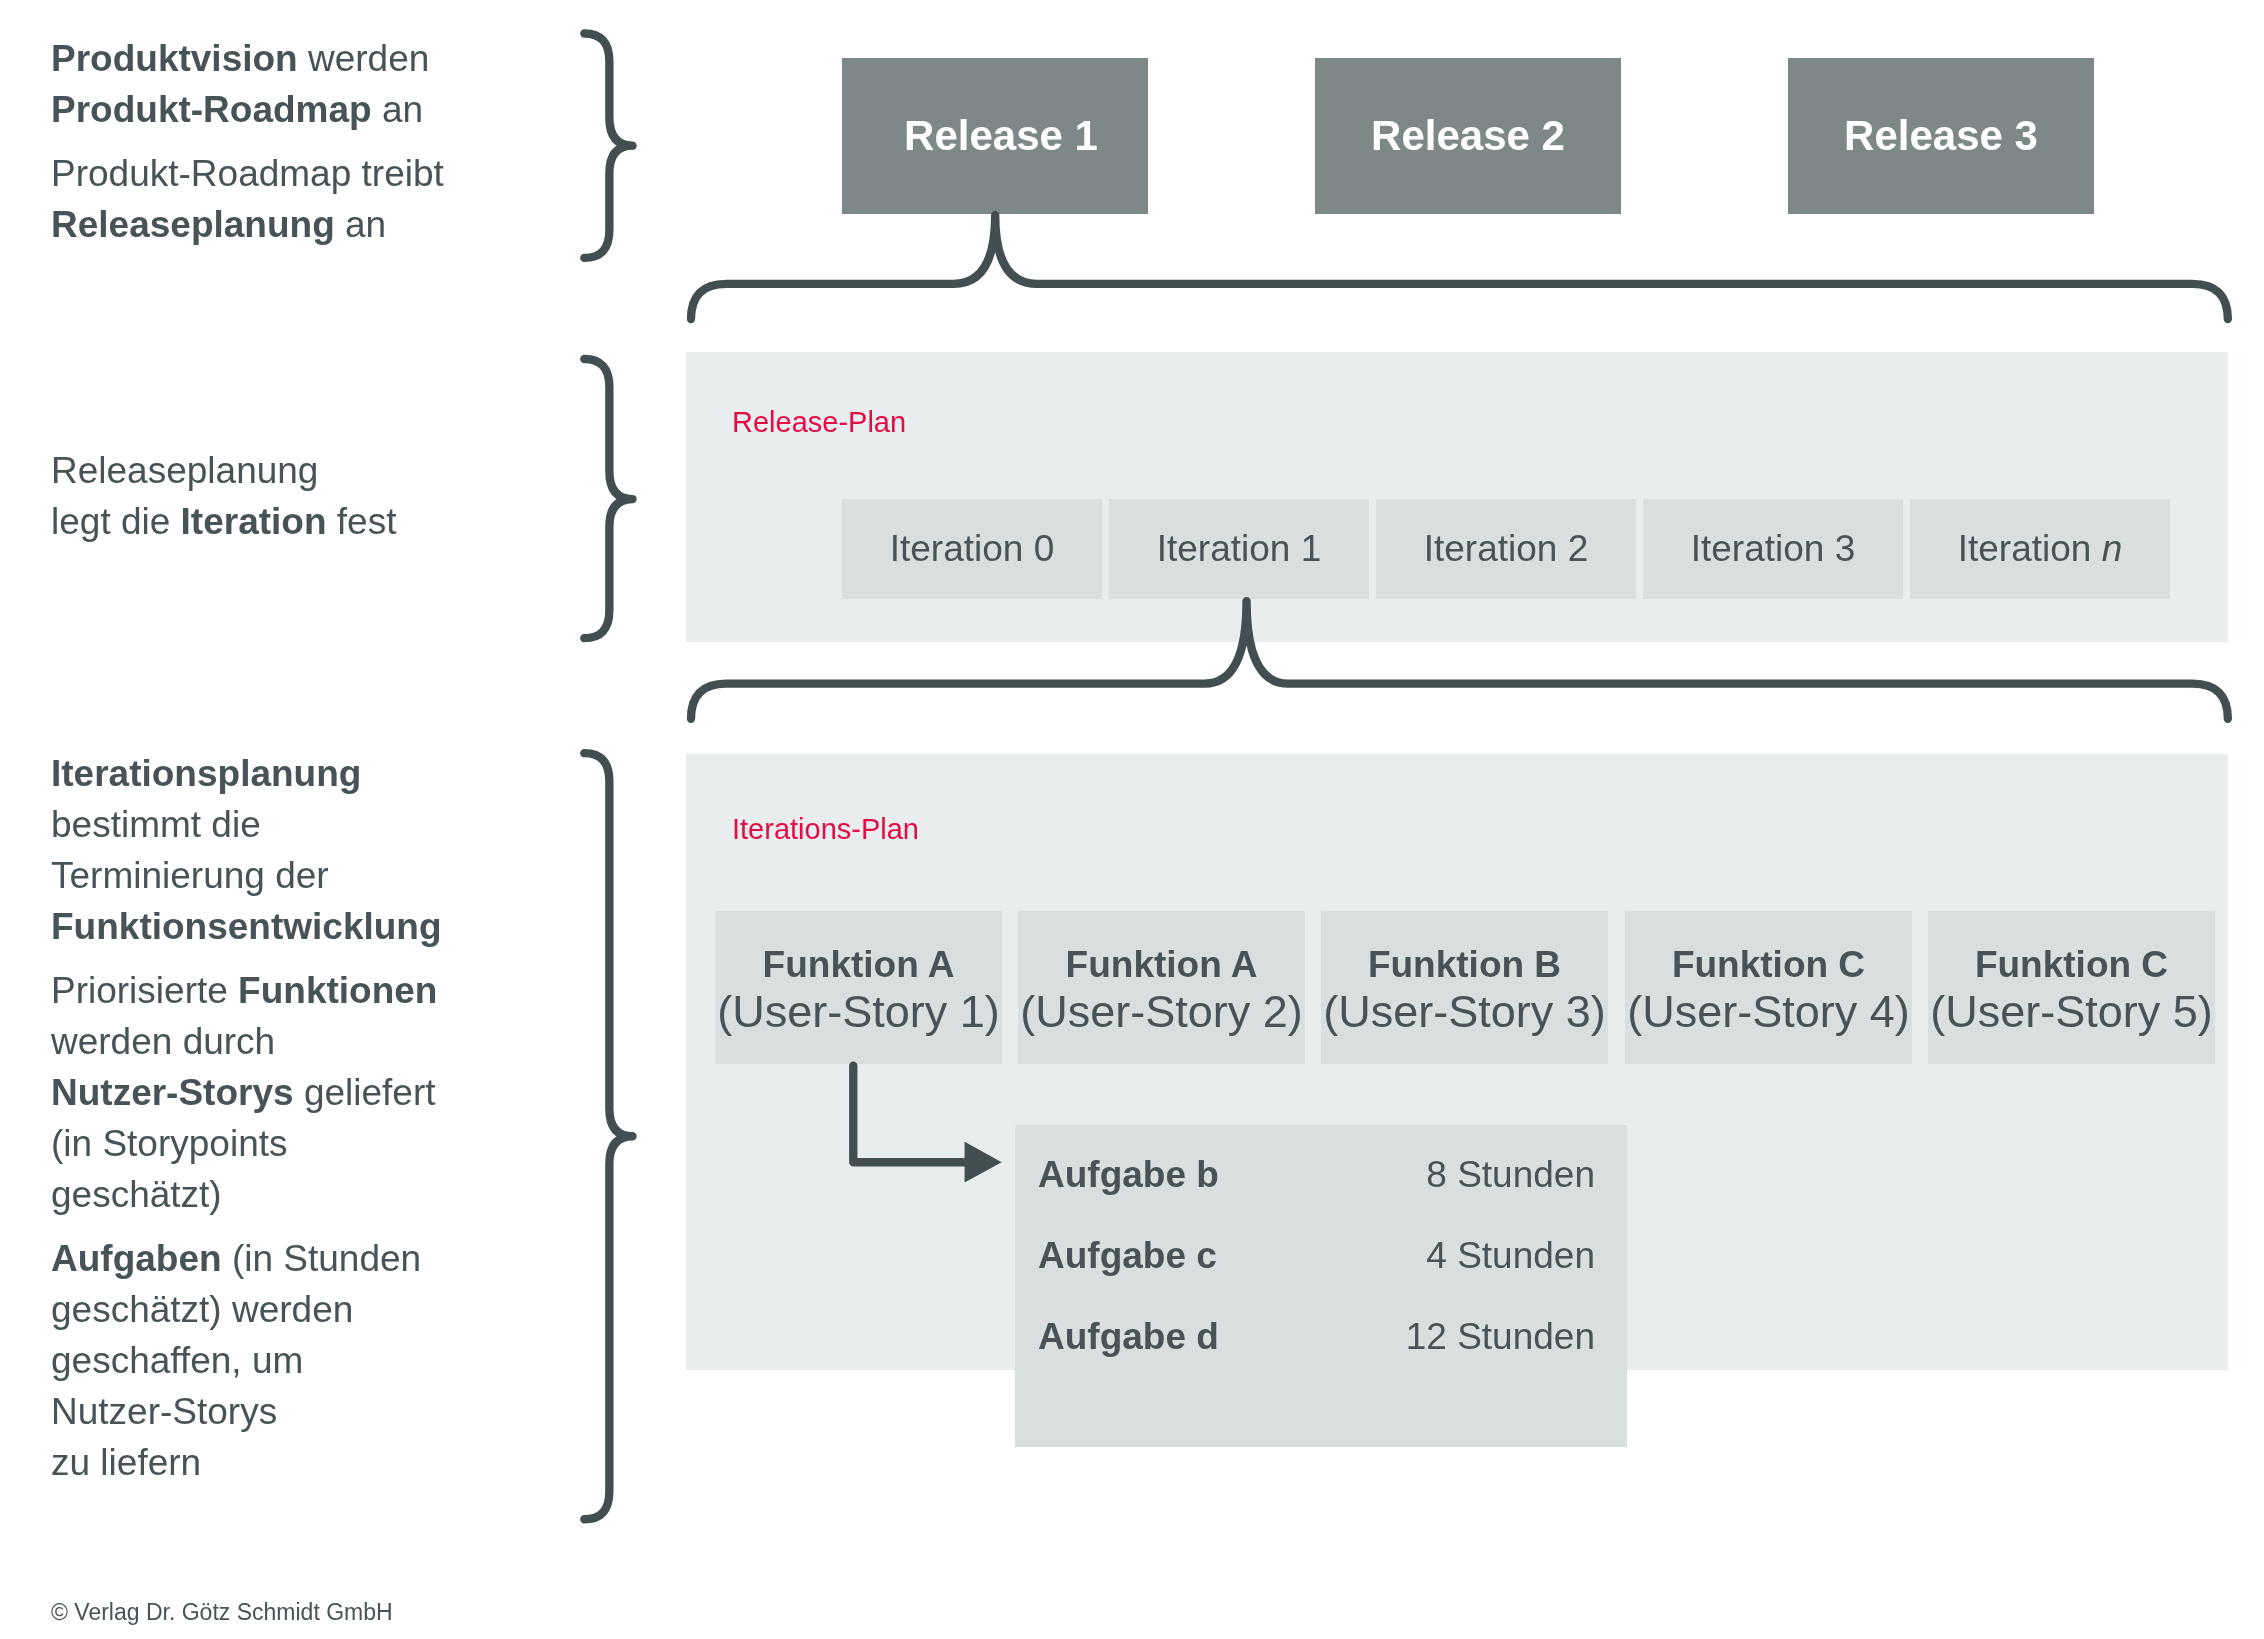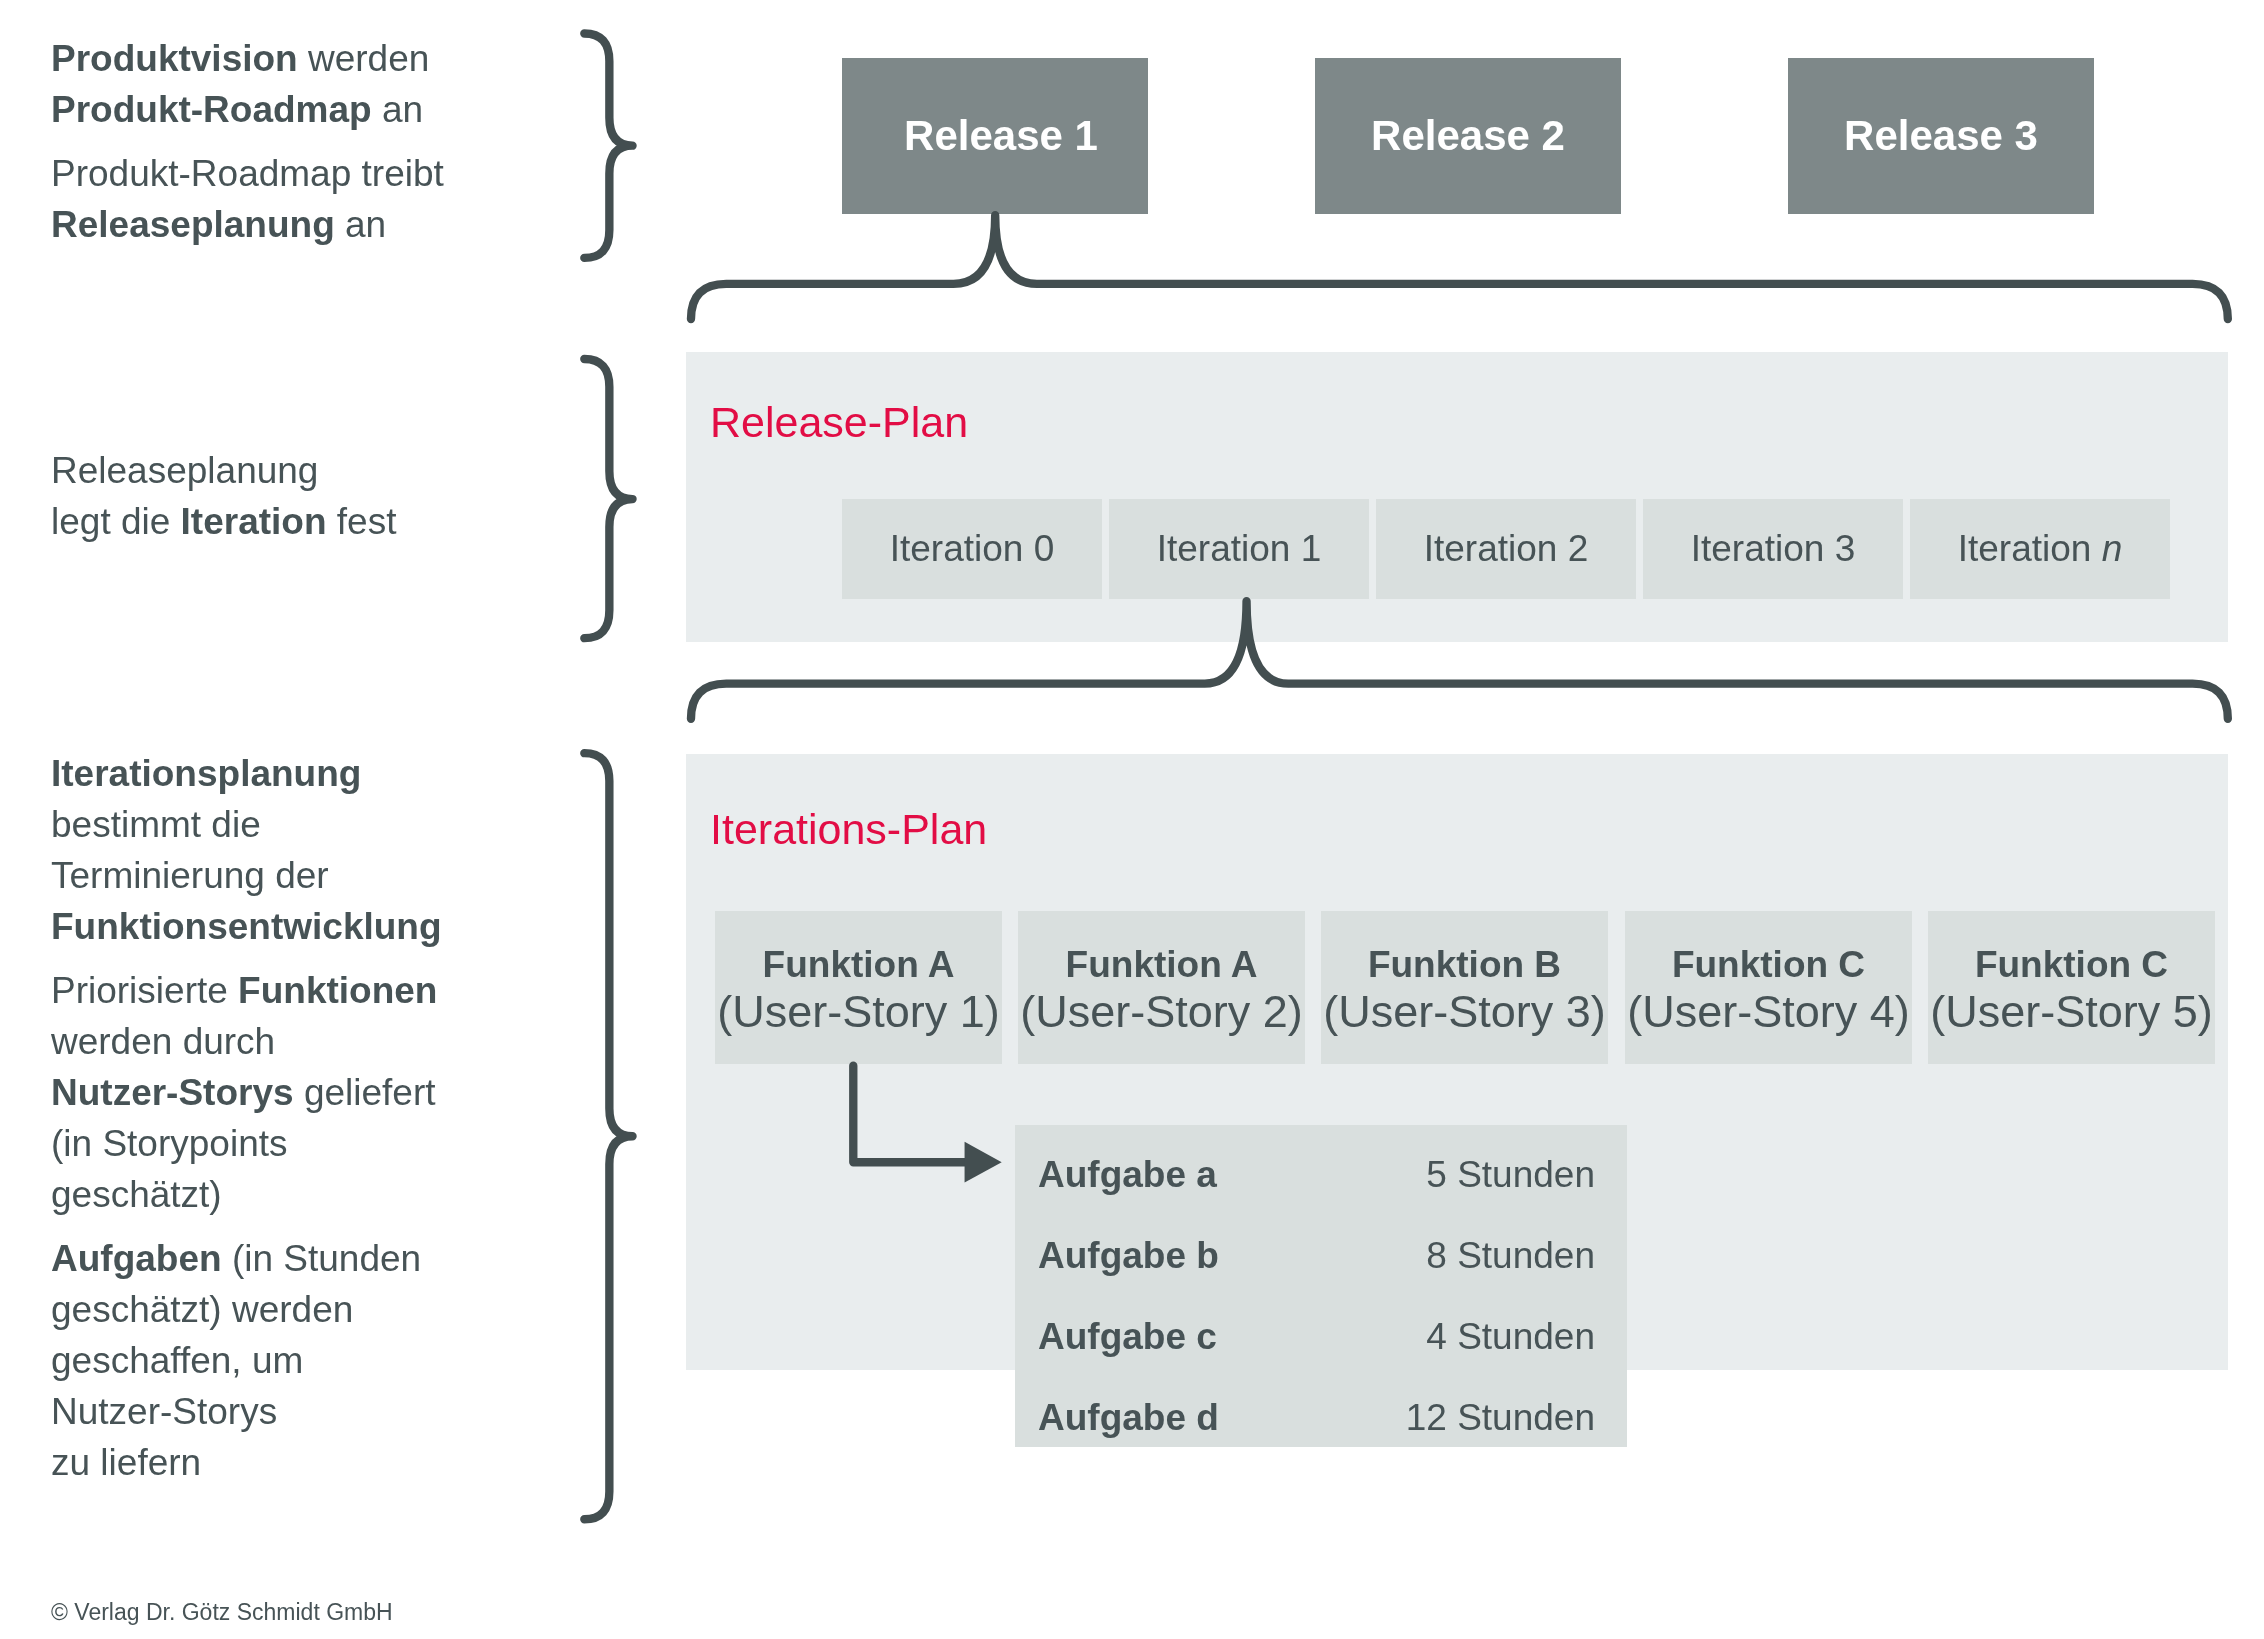--- a/index.html
+++ b/index.html
@@ -39,21 +39,21 @@
     display:flex; align-items:center; justify-content:center;
   }
   #release1 { left:842px;padding-left:12px; }
   #release2 { left:1315px; }
   #release3 { left:1788px; }
 
   
   .panel { position:absolute; left:686px; width:1542px; background:var(--panel-bg); }
   #release-plan-panel { top:352px; height:290px; }
   #iteration-plan-panel { top:754px; height:616px;padding-left:16px; }
-  .panel-title { position:absolute; left:24px; font-size:43px; line-height:50px; color:var(--accent-red); }
+  .panel-title { position:absolute; left:46px; font-size:29px; line-height:50px; color:var(--accent-red); }
   #release-plan-panel .panel-title { top:45px; }
   #iteration-plan-panel .panel-title { top:50px; }
 
   
   .it-cell {
     position:absolute; top:147px; width:260px; height:100px;
     background:var(--cell-bg); font-size:37px;
     display:flex; align-items:center; justify-content:center;
     color:var(--text-dark); white-space:pre;
   }
@@ -152,24 +152,20 @@
     <div class="fn-name">Funktion C</div>
     <div class="fn-story">(User-Story 4)</div>
   </div>
   <div class="fn-cell" style="left:1242px;">
     <div class="fn-name">Funktion C</div>
     <div class="fn-story">(User-Story 5)</div>
   </div>
 
   <div id="task-box">
     <div class="task-row">
-      <span class="task-name">Aufgabe a</span>
-      <span class="task-hours">5 Stunden</span>
-    </div>
-    <div class="task-row">
       <span class="task-name">Aufgabe b</span>
       <span class="task-hours">8 Stunden</span>
     </div>
     <div class="task-row">
       <span class="task-name">Aufgabe c</span>
       <span class="task-hours">4 Stunden</span>
     </div>
     <div class="task-row">
       <span class="task-name">Aufgabe d</span>
       <span class="task-hours">12 Stunden</span>

